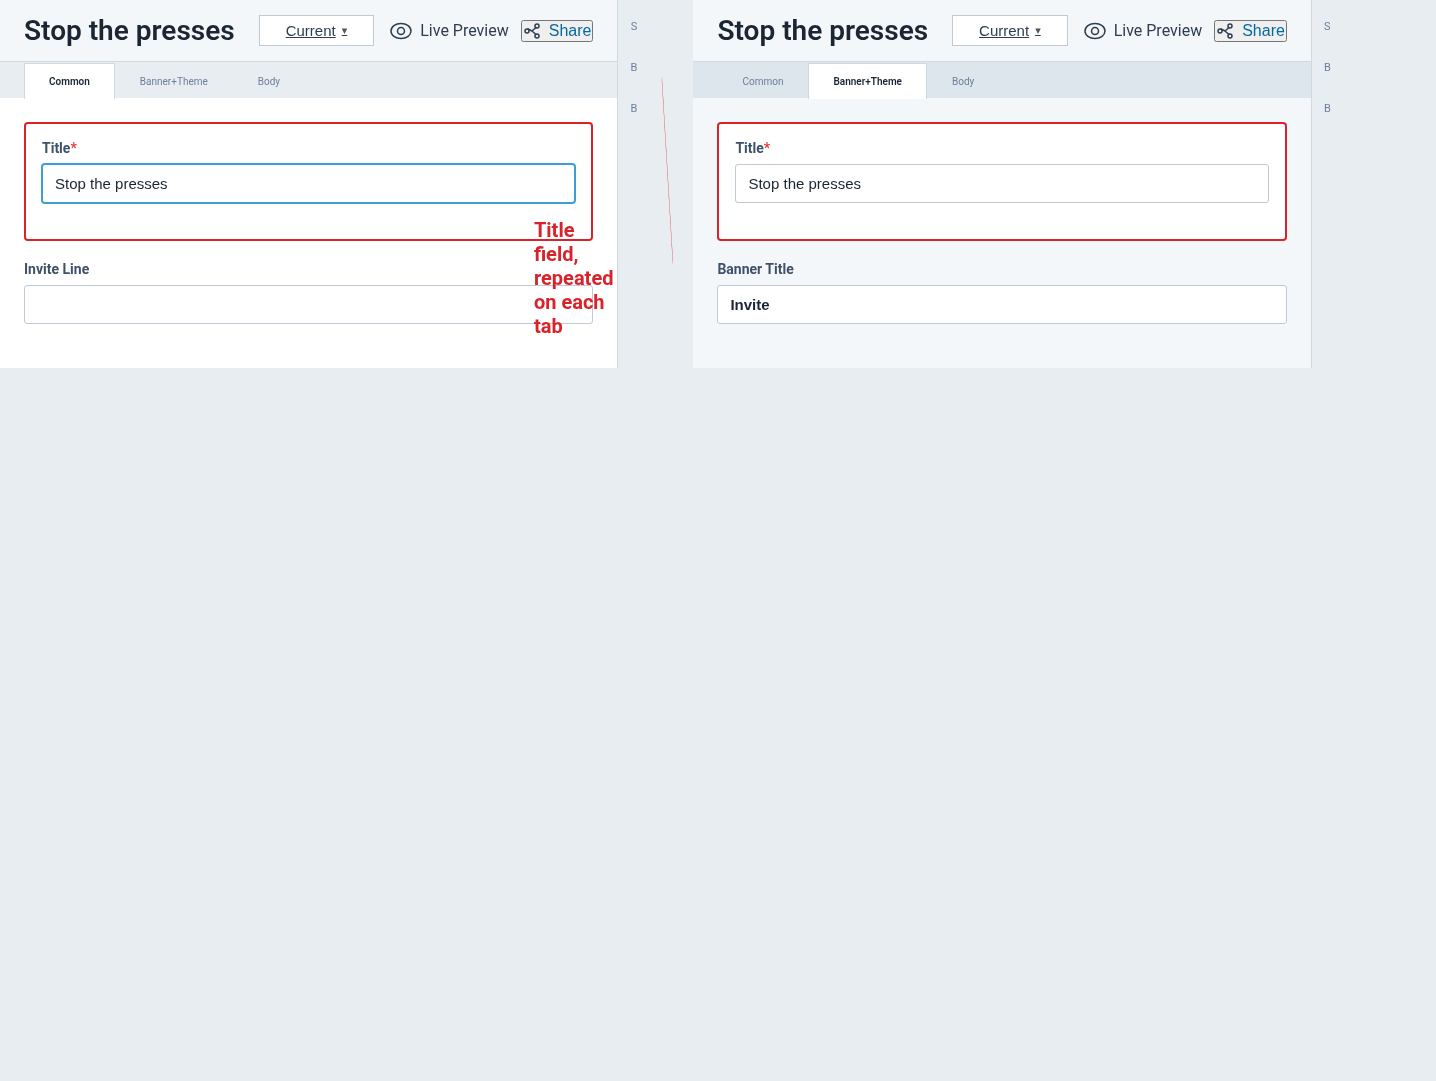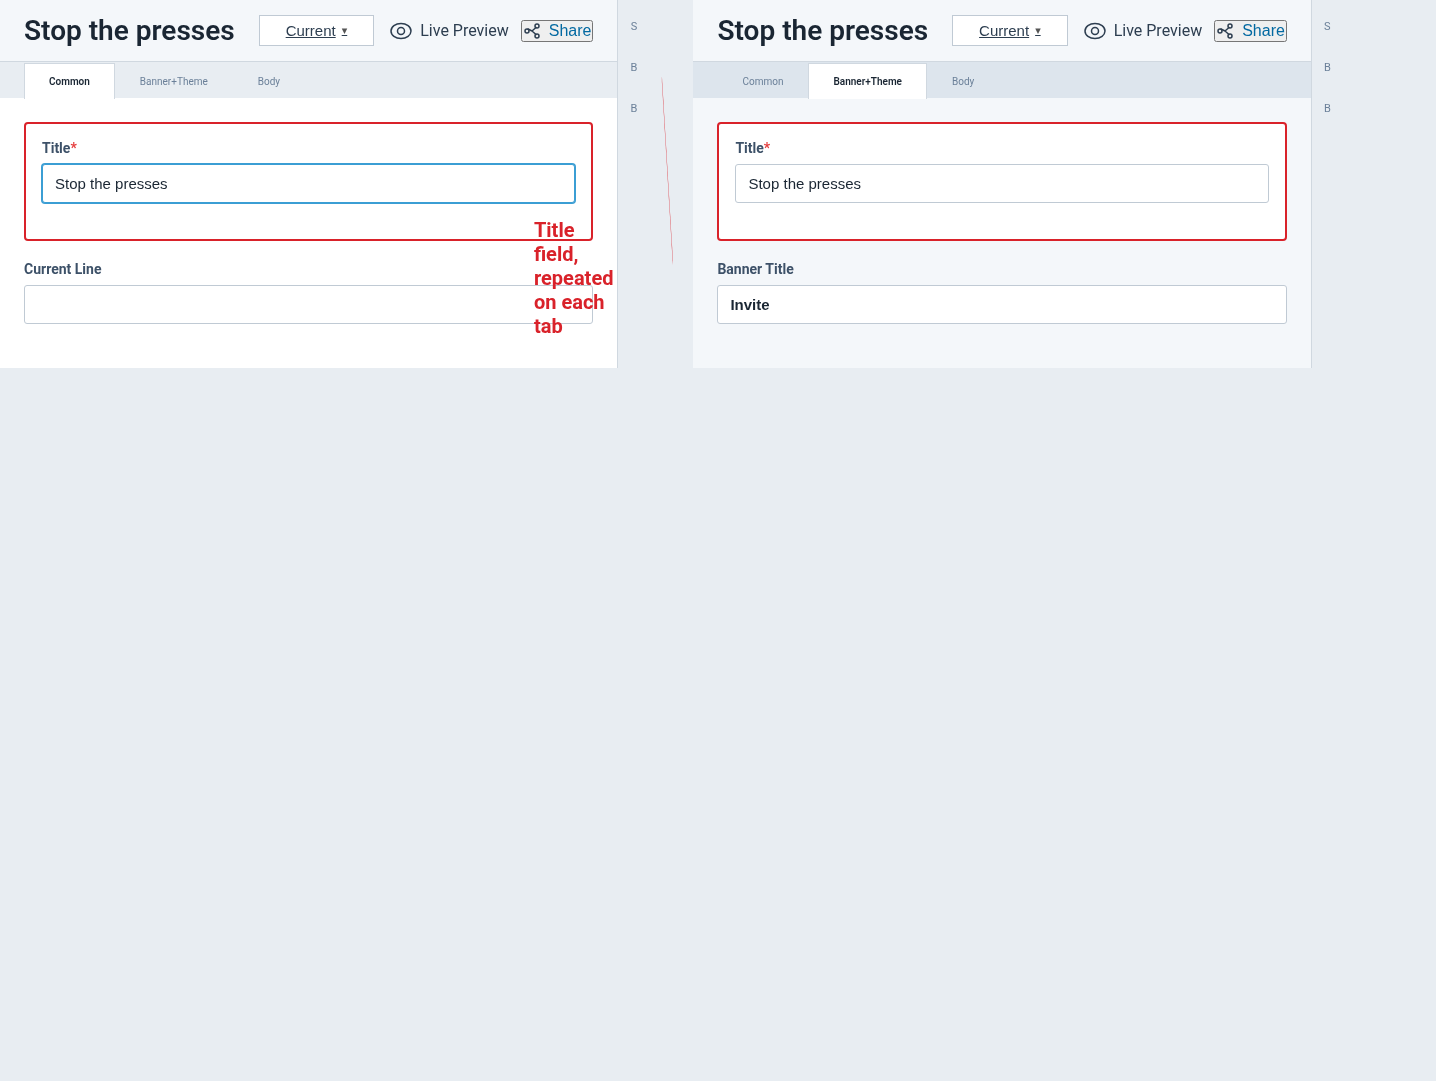--- a/index.html
+++ b/index.html
@@ -259,21 +259,21 @@
               <div class="field-label">
                 <span>Title</span>
                 <span class="required-star">*</span>
               </div>
               <input class="field-input focused" type="text" value="Stop the presses" style="">
             </div>
           </div>
 
           <div class="field-group">
             <div class="field-label">
-              <span>Current Line</span>
+              <span>Invite Line</span>
             </div>
             <input class="field-input" type="text" value="" style="">
           </div>
         </div>
 
       </div>
 
       <div class="panel-sidebar">
         <div style="padding: 20px 4px; display: flex; flex-direction: column; gap: 28px;">
           <div class="sidebar-char">S</div>

